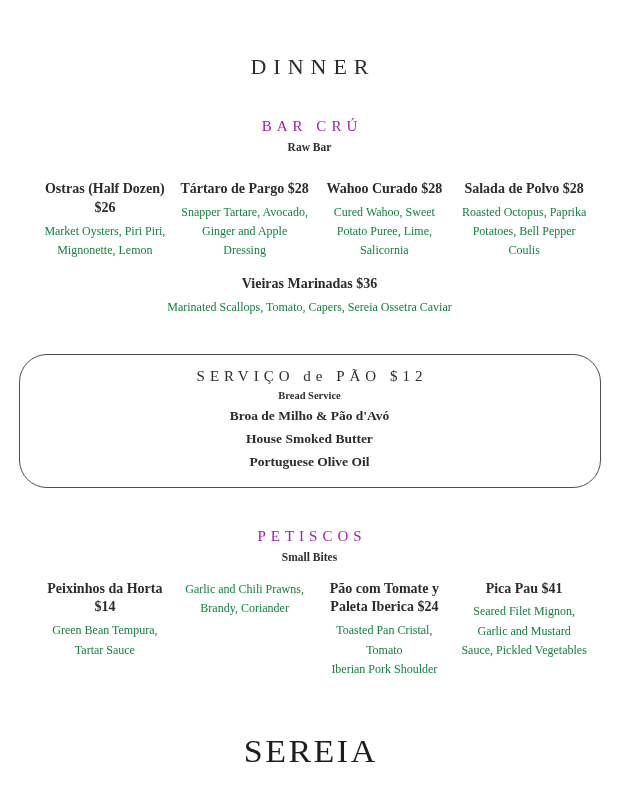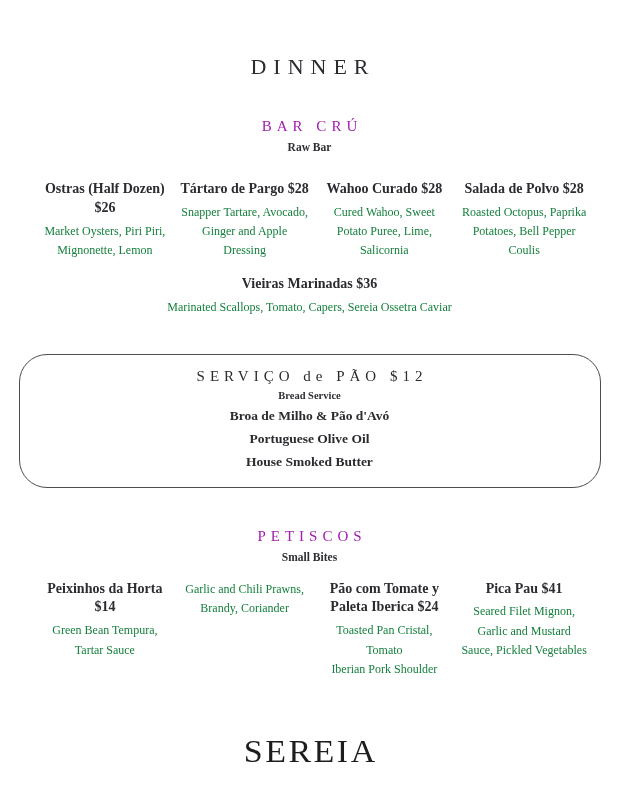--- a/index.html
+++ b/index.html
@@ -132,22 +132,22 @@
 
   <div class="menu-item full-width-item">
     <div class="item-name">Vieiras Marinadas $36</div>
     <div class="item-desc">Marinated Scallops, Tomato, Capers, Sereia Ossetra Caviar</div>
   </div>
 
   <div class="bread-box">
     <div class="bread-heading">SERVIÇO de PÃO $12</div>
     <div class="bread-subheading">Bread Service</div>
     <div class="bread-line">Broa de Milho &amp; Pão d'Avó</div>
+    <div class="bread-line">House Smoked Butter</div>
     <div class="bread-line">Portuguese Olive Oil</div>
-    <div class="bread-line">House Smoked Butter</div>
   </div>
 
   <div class="petiscos-head">
     <div class="section-heading">PETISCOS</div>
     <div class="section-subheading">Small Bites</div>
   </div>
 
   <div class="items-grid petiscos-grid">
     <div class="menu-item">
       <div class="item-name">Peixinhos da Horta $14</div>

